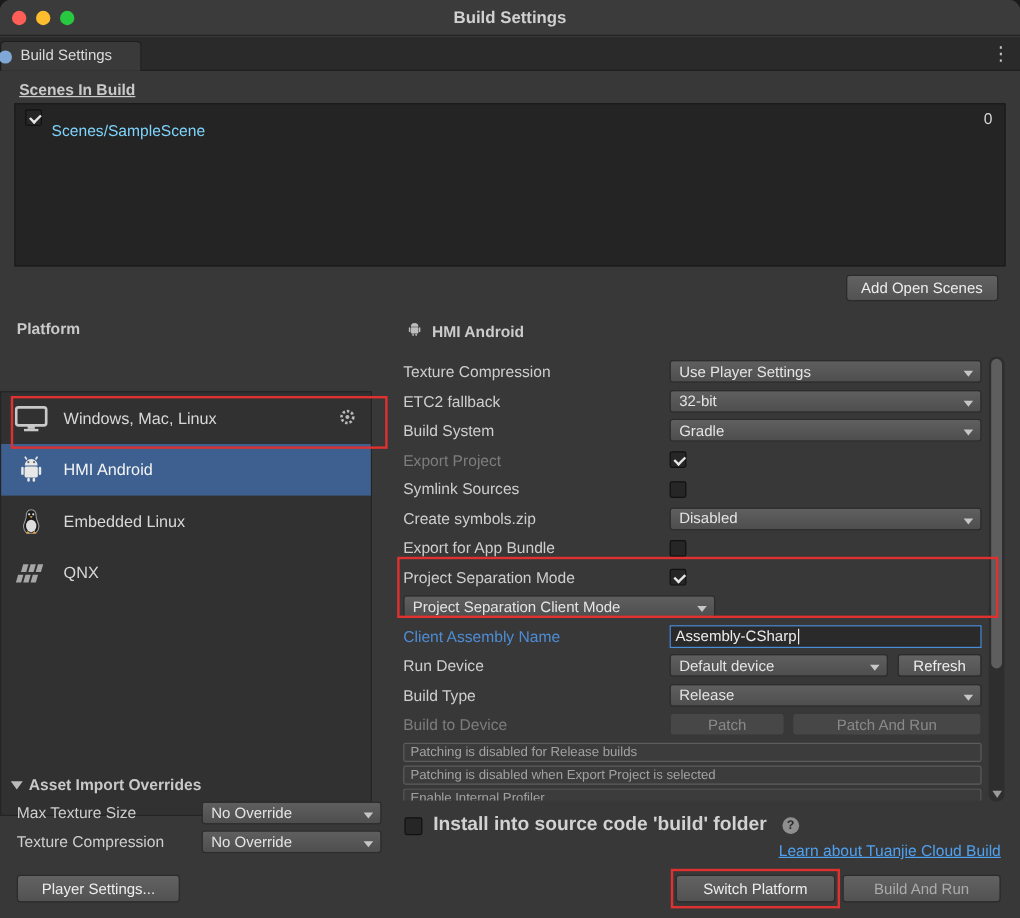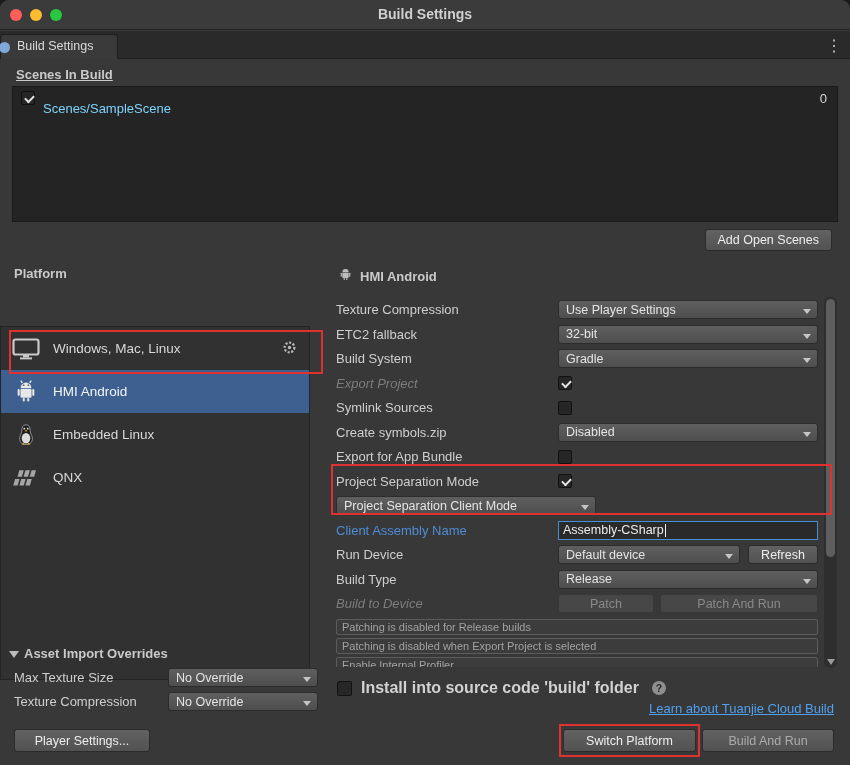--- a/index.html
+++ b/index.html
@@ -53,21 +53,21 @@
   .plat-item.selected{background:var(--sel);}
   .plat-icon{width:30px;display:flex;justify-content:center;flex:none;}
   .plat-label{flex:1;font-size:13.5px;color:#D8D8D8;}
   .plat-item.selected .plat-label{color:#F4F4F4;}
   .plat-extra{flex:none;margin-right:2px;}
   
   #settings-header{position:absolute;left:338px;top:267px;display:flex;align-items:center;gap:7px;font-weight:bold;font-size:13px;color:#CBCBCB;}
   #settings-rows{position:absolute;left:336px;top:300px;width:482px;}
   .srow{display:flex;align-items:center;height:19px;margin-bottom:5.5px;}
   .rlabel{flex:1;color:#CECECE;font-size:13px;white-space:nowrap;}
-  .rlabel.disabled{color:var(--dimtxt);font-style:italic;}
+  .rlabel.disabled{color:var(--dimtxt);}
   .rlabel.blue{color:var(--bluelabel);}
   .rcontrol{width:260px;flex:none;display:flex;align-items:center;gap:8px;}
   .rcontrol .dropdown{flex:1;}
   .textfield{flex:1;height:19px;background:#2A2A2A;border:1px solid #4A8CD8;display:flex;align-items:center;padding:0 4px;color:#ECECEC;font-size:12.5px;}
   .caret{width:1px;height:13px;background:#EDEDED;margin-left:1px;}
   .infobox{height:16px;background:#3C3C3C;border:1px solid #5C5C5C;border-radius:2px;color:#A2A2A2;font-size:11px;line-height:14px;padding:0 5px;margin-bottom:3px;white-space:nowrap;overflow:hidden;}
   .clip-row{height:10px;overflow:hidden;}
   #install-row{position:absolute;left:337px;top:679px;display:flex;align-items:center;gap:9px;}
   #install-row .checkbox{width:15px;height:15px;}
   .help-badge{width:14px;height:14px;border-radius:50%;background:#8F8F8F;color:#2B2B2B;font-size:10.5px;font-weight:bold;display:inline-flex;align-items:center;justify-content:center;margin-left:4px;}

